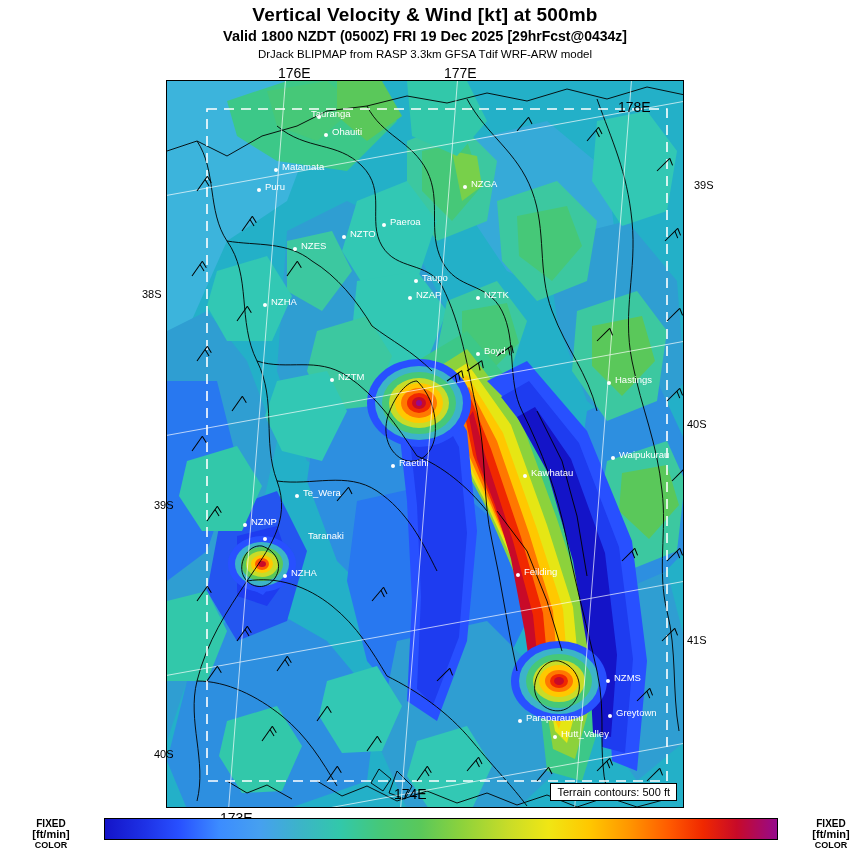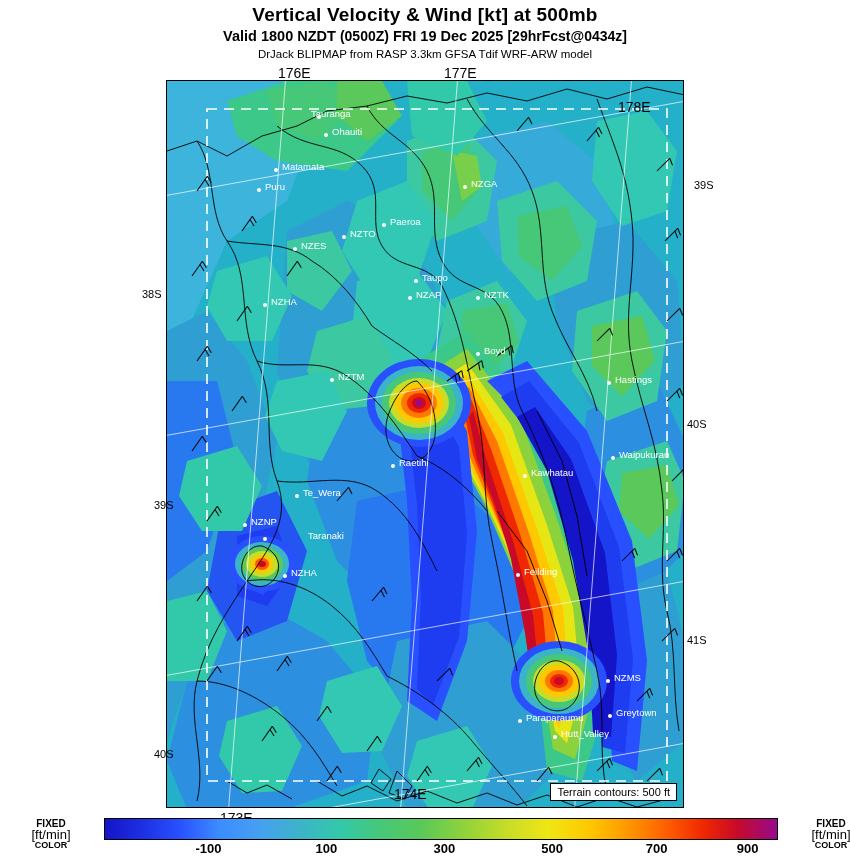--- a/index.html
+++ b/index.html
@@ -14,21 +14,21 @@
   .lonlab{position:absolute;font-size:14px;color:#000;}
   .latlab{position:absolute;font-size:11px;color:#000;}
   .terrainbox{position:absolute;right:6px;bottom:6px;background:#ffffff;border:1px solid #000;padding:2px 6px;font-size:11px;color:#000;z-index:7;}
   .cityname{position:absolute;font-size:9.5px;color:#ffffff;white-space:nowrap;}
   .citydot{position:absolute;width:4px;height:4px;background:#ffffff;border-radius:50%;}
   
   .cbwrap{position:absolute;left:0;top:810px;width:850px;height:50px;margin-left:16px;}
   .cbleft{position:absolute;left:4px;top:8px;width:62px;text-align:center;line-height:11px;}
   .cbright{position:absolute;right:4px;top:8px;width:62px;text-align:center;line-height:11px;}
   .cbl1{font-size:10px;font-weight:bold;color:#000;}
-  .cbl2{font-size:13px;font-weight:normal;color:#000;}
+  .cbl2{font-size:11px;font-weight:bold;color:#000;}
   .cbl3{font-size:9px;font-weight:bold;color:#000;}
   .cbbar{position:absolute;left:88px;top:8px;width:674px;height:22px;border:1px solid #000;box-sizing:border-box;}
   .cbticks{position:absolute;left:88px;top:31px;width:674px;height:18px;}
   .cbtick{position:absolute;font-size:13px;font-weight:bold;color:#000;transform:translateX(-50%);}
 </style>
 </head>
 <body>
 
 <div class="title">Vertical Velocity &amp; Wind [kt] at 500mb</div>
 <div class="subtitle">
@@ -458,21 +458,13 @@
     <div class="cbl1">FIXED</div>
     <div class="cbl2">[ft/min]</div>
     <div class="cbl3">COLOR</div>
   </div>
   <div class="cbright">
     <div class="cbl1">FIXED</div>
     <div class="cbl2">[ft/min]</div>
     <div class="cbl3">COLOR</div>
   </div>
   <div class="cbbar" id="cbbar" style="background: linear-gradient(to right, rgb(20, 20, 200) 0%, rgb(30, 50, 230) 6%, rgb(40, 80, 255) 11%, rgb(60, 140, 255) 17%, rgb(70, 160, 240) 23%, rgb(60, 180, 200) 29%, rgb(50, 200, 170) 35%, rgb(70, 200, 120) 41%, rgb(90, 200, 90) 47%, rgb(140, 210, 60) 53%, rgb(200, 220, 40) 60%, rgb(240, 230, 20) 66%, rgb(255, 200, 0) 72%, rgb(255, 150, 0) 78%, rgb(255, 90, 0) 84%, rgb(240, 40, 0) 89%, rgb(200, 10, 40) 94%, rgb(150, 10, 140) 100%);"></div>
-  <div class="cbticks" id="cbticks">
-      <span class="cbtick" style="left: 104.47px;">-100</span>
-      <span class="cbtick" style="left: 222.42px;">100</span>
-      <span class="cbtick" style="left: 340.37px;">300</span>
-      <span class="cbtick" style="left: 448.21px;">500</span>
-      <span class="cbtick" style="left: 552.68px;">700</span>
-      <span class="cbtick" style="left: 643.67px;">900</span>
-    </div>
 </div>
 
 </body></html>

